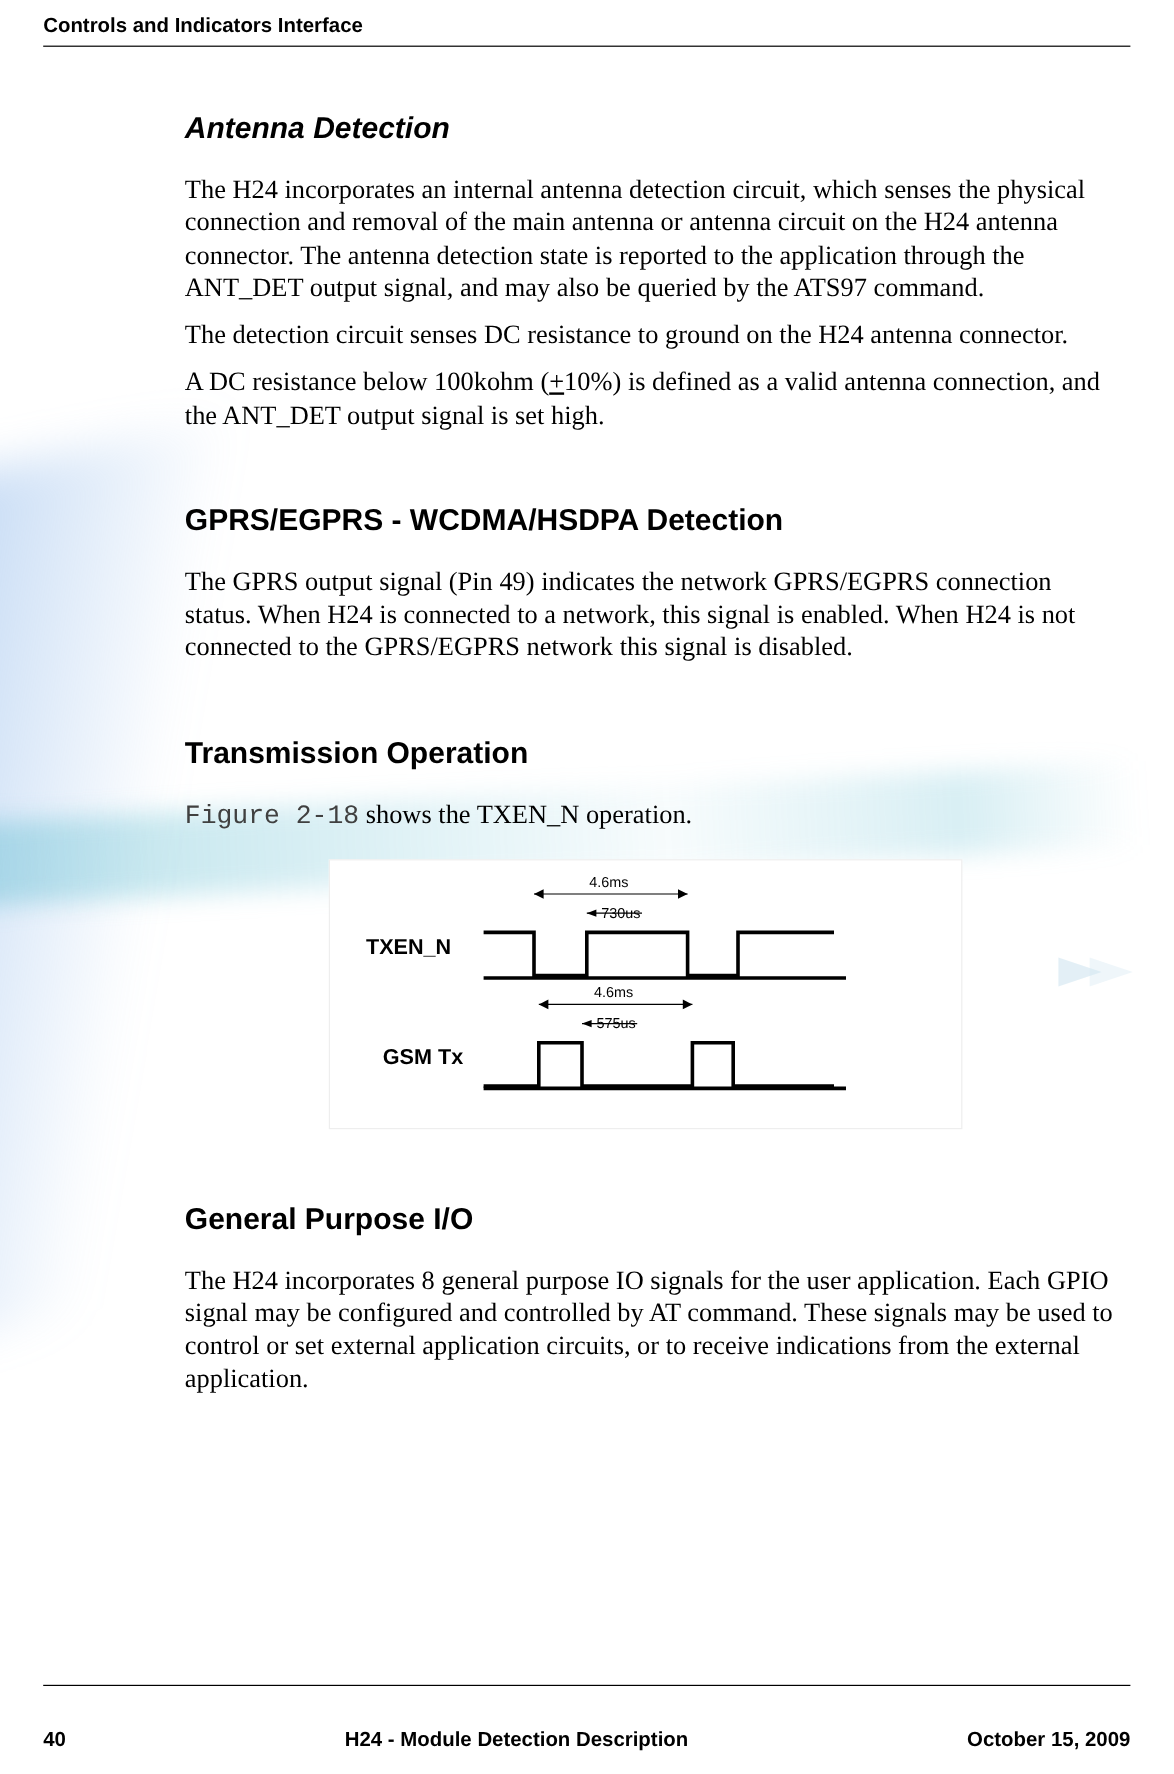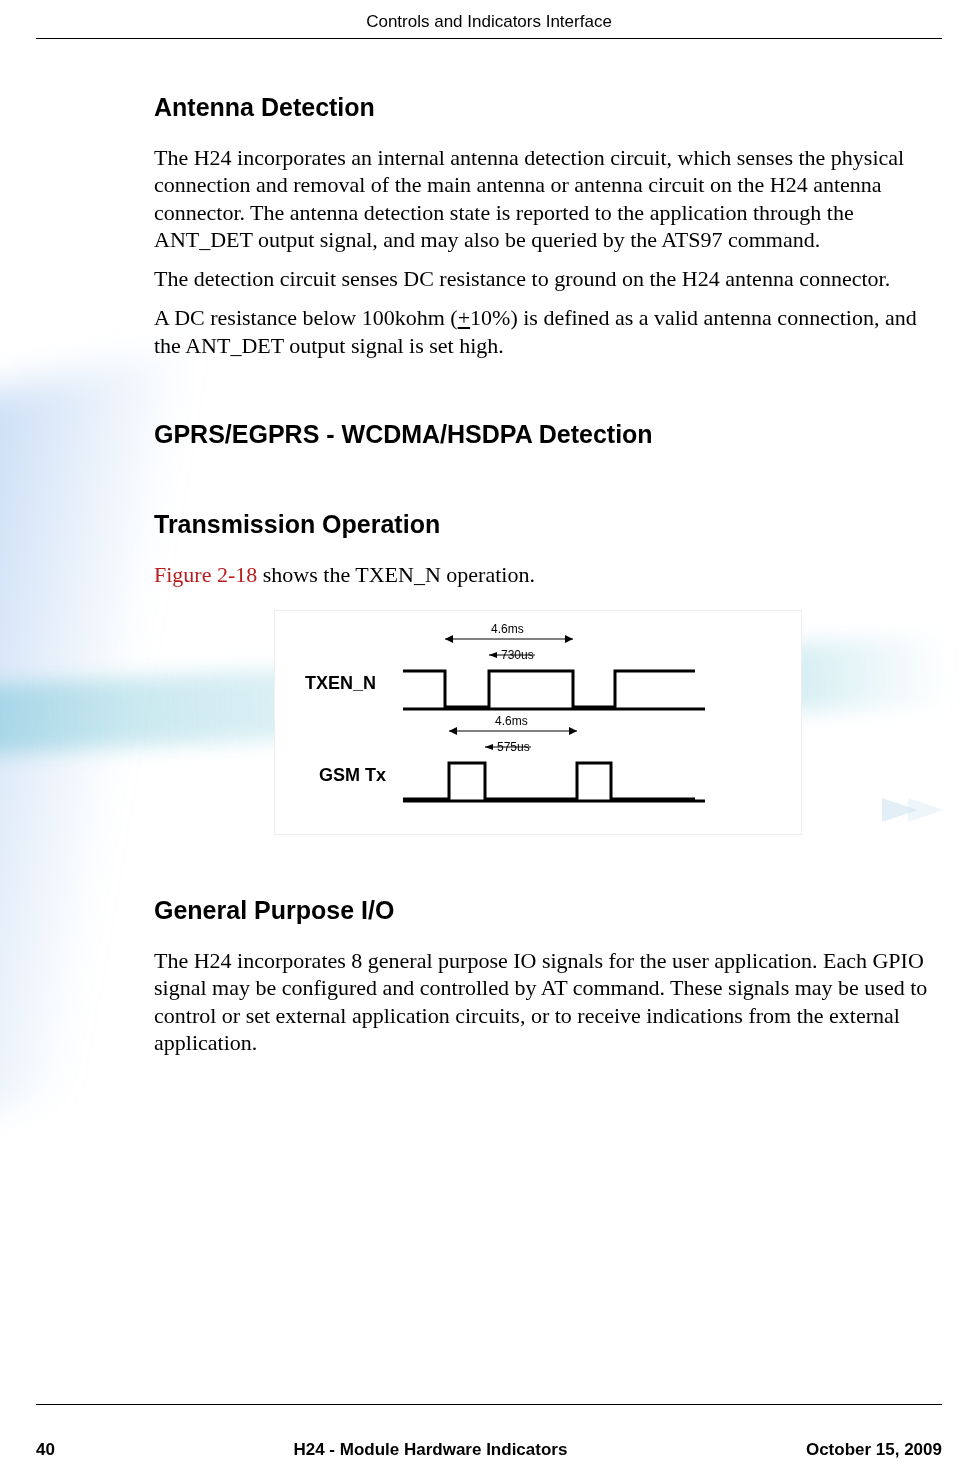--- a/index.html
+++ b/index.html
@@ -42,48 +42,48 @@
       height: 36px;
       opacity: 0.35;
     }
     .page {
       position: relative;
       z-index: 1;
       padding: 12px 36px 0 36px;
     }
     .header-title {
       font-family: Arial, Helvetica, sans-serif;
-      font-weight: normal;
+      font-weight: bold;
       font-size: 17px;
-      text-align: center;
     }
     .header-rule {
       margin-top: 6px;
       border: none;
       border-top: 1.5px solid #000;
     }
     .content {
       padding-left: 118px;
       padding-right: 8px;
     }
     .h2 {
       font-family: Arial, Helvetica, sans-serif;
       font-weight: bold;
       font-size: 25px;
       margin-top: 61px;
       margin-bottom: 22px;
     }
-    .h2.first { margin-top: 54px; }
+    .h2.first { margin-top: 54px; font-style: italic; }
     .para {
       font-size: 22px;
       line-height: 1.24;
       margin-bottom: 12px;
     }
     .xref {
-      color: #b91c1c;
+      color: #404040;
+      font-family: Liberation Mono, monospace;
     }
     .underline { text-decoration: underline; }
     .figure-wrap {
       width: 528px;
       height: 225px;
       margin: 22px 0 18px 120px;
       background: #fff;
       border: 1px solid #eee;
       position: relative;
     }
@@ -136,20 +136,21 @@
   <div class="content">
 
     <div class="h2 first">Antenna Detection</div>
     <p class="para">The H24 incorporates an internal antenna detection circuit, which senses the physical connection and removal of the main antenna or antenna circuit on the H24 antenna connector. The antenna detection state is reported to the application through the ANT_DET output signal, and may also be queried by the ATS97 command.</p>
     <p class="para">The detection circuit senses DC resistance to ground on the H24 antenna connector.</p>
     <p class="para">
       <span>A DC resistance below 100kohm (</span><span class="underline">+</span><span>10%) is defined as a valid antenna connection, and the ANT_DET output signal is set high.</span>
     </p>
 
     <div class="h2">GPRS/EGPRS - WCDMA/HSDPA Detection</div>
+    <p class="para">The GPRS output signal (Pin 49) indicates the network GPRS/EGPRS connection status. When H24 is connected to a network, this signal is enabled. When H24 is not connected to the GPRS/EGPRS network this signal is disabled.</p>
 
     <div class="h2">Transmission Operation</div>
     <p class="para">
       <span class="xref">Figure 2-18</span><span> shows the TXEN_N operation.</span>
     </p>
 
     <div class="figure-wrap">
       <svg viewBox="0 0 528 225" width="528" height="225">
 
         <text x="30" y="78" class="svg-label-bold">TXEN_N</text>
@@ -186,16 +187,16 @@
     <div class="h2">General Purpose I/O</div>
     <p class="para">The H24 incorporates 8 general purpose IO signals for the user application. Each GPIO signal may be configured and controlled by AT command. These signals may be used to control or set external application circuits, or to receive indications from the external application.</p>
 
   </div>
 </div>
 
 <div class="footer">
   <hr class="footer-rule">
   <div class="footer-row">
     <span>40</span>
-    <span>H24 - Module Hardware Indicators</span>
+    <span>H24 - Module Detection Description</span>
     <span>October 15, 2009</span>
   </div>
 </div>
 
 </body></html>

